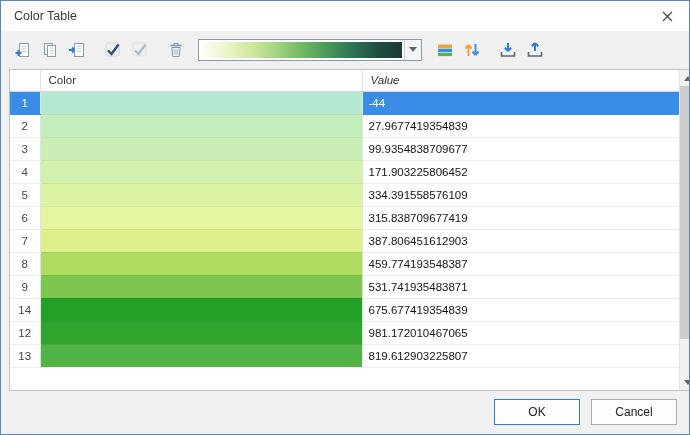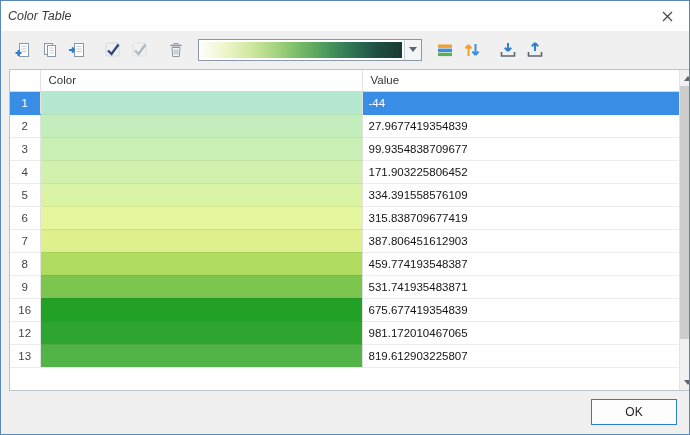--- a/index.html
+++ b/index.html
@@ -18,24 +18,23 @@
     overflow: hidden;
   }
   
   .titlebar {
     height: 30px;
     background: #ffffff;
     display: flex;
     align-items: center;
   }
   .title {
-    padding-left: 7px;
+    padding-left: 13px;
     font-size: 12.5px;
     color: #3a3a3a;
-    font-style: italic;
   }
   .close-btn {
     margin-left: auto;
     width: 44px;
     height: 30px;
     display: flex;
     align-items: center;
     justify-content: center;
     cursor: pointer;
     background: transparent;
@@ -103,21 +102,21 @@
     font-weight: normal;
     font-size: 11.5px;
     color: #333333;
     text-align: left;
     padding-left: 8px;
     background: #ffffff;
     border-bottom: 1px solid #d5d5d5;
     border-right: 1px solid #e2e2e2;
   }
   table.grid th.corner { padding-left: 0; }
-  table.grid th:last-child { border-right: none; }
+  table.grid th:last-child { border-right: none; font-style: italic; }
   table.grid td { height: 23px; font-size: 11.5px; }
   td.num-cell {
     text-align: center;
     color: #444444;
     font-size: 11px;
     background: #ffffff;
     border-right: 1px solid #e2e2e2;
     border-bottom: 1px solid #ededed;
   }
   td.color-cell {
@@ -346,21 +345,21 @@
               <td class="num-cell">8</td>
               <td class="color-cell" style="background: rgb(176, 219, 97);"></td>
               <td class="value-cell">459.774193548387</td>
             </tr>
             <tr>
               <td class="num-cell">9</td>
               <td class="color-cell" style="background: rgb(124, 197, 78);"></td>
               <td class="value-cell">531.741935483871</td>
             </tr>
             <tr>
-              <td class="num-cell">16</td>
+              <td class="num-cell">14</td>
               <td class="color-cell" style="background: rgb(34, 161, 38);"></td>
               <td class="value-cell">675.677419354839</td>
             </tr>
             <tr>
               <td class="num-cell">12</td>
               <td class="color-cell" style="background: rgb(45, 165, 47);"></td>
               <td class="value-cell">981.172010467065</td>
             </tr>
             <tr>
               <td class="num-cell">13</td>
@@ -382,15 +381,16 @@
       <button class="sbtn">
         <svg width="8" height="5" viewBox="0 0 8 5">
           <path d="M0 0 L8 0 L4 5 z" fill="#5c6670"></path>
         </svg>
       </button>
     </div>
   </div>
 
   <div class="footer">
     <button class="btn btn-default">OK</button>
+    <button class="btn">Cancel</button>
   </div>
 
 </div>
 
 </body></html>

